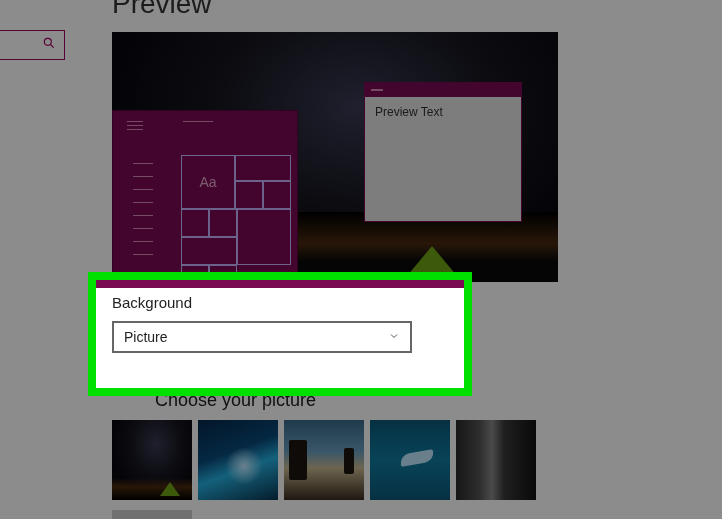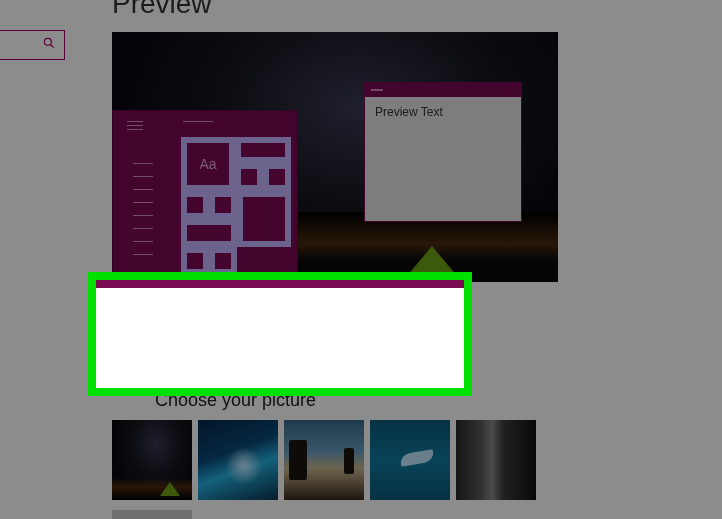--- a/index.html
+++ b/index.html
@@ -110,22 +110,23 @@
   }
   .startmenu .tiles {
     position: absolute;
     left: 68px;
     top: 26px;
     width: 112px;
     height: 140px;
   }
   .startmenu .tile {
     position: absolute;
-    border: 6px solid #c4b5fd;
-    box-sizing: border-box;
+    border: 1px solid #c4b5fd;
+    box-sizing: border-box;
+    margin-top: 18px;
   }
   .t1 { left:0; top:0; width:54px; height:54px; display:flex; align-items:center; justify-content:center; color:#e0a7cb; font-size:14px;}
   .t2 { left:54px; top:0; width:56px; height:26px; }
   .t3 { left:54px; top:26px; width:28px; height:28px; }
   .t4 { left:82px; top:26px; width:28px; height:28px; }
   .t5 { left:0; top:54px; width:28px; height:28px; }
   .t6 { left:28px; top:54px; width:28px; height:28px; }
   .t7 { left:56px; top:54px; width:54px; height:56px; }
   .t8 { left:0; top:82px; width:56px; height:28px; }
   .t9 { left:0; top:110px; width:28px; height:28px; }
@@ -338,16 +339,25 @@
     <div class="thumb thumb4"></div>
     <div class="thumb thumb5"></div>
   </div>
 
   <div class="browse-btn"></div>
 
   <div class="dim"></div>
 
   <div class="highlight">
     <div class="highlight-inner">
+      <div class="bg-label">Background</div>
+      <div class="dropdown">
+        <span>Picture</span>
+        <span class="chev">
+          <svg viewBox="0 0 24 24">
+              <polyline points="6 9 12 15 18 9"></polyline>
+            </svg>
+        </span>
+      </div>
     </div>
   </div>
 
 </div>
 
 </body></html>

